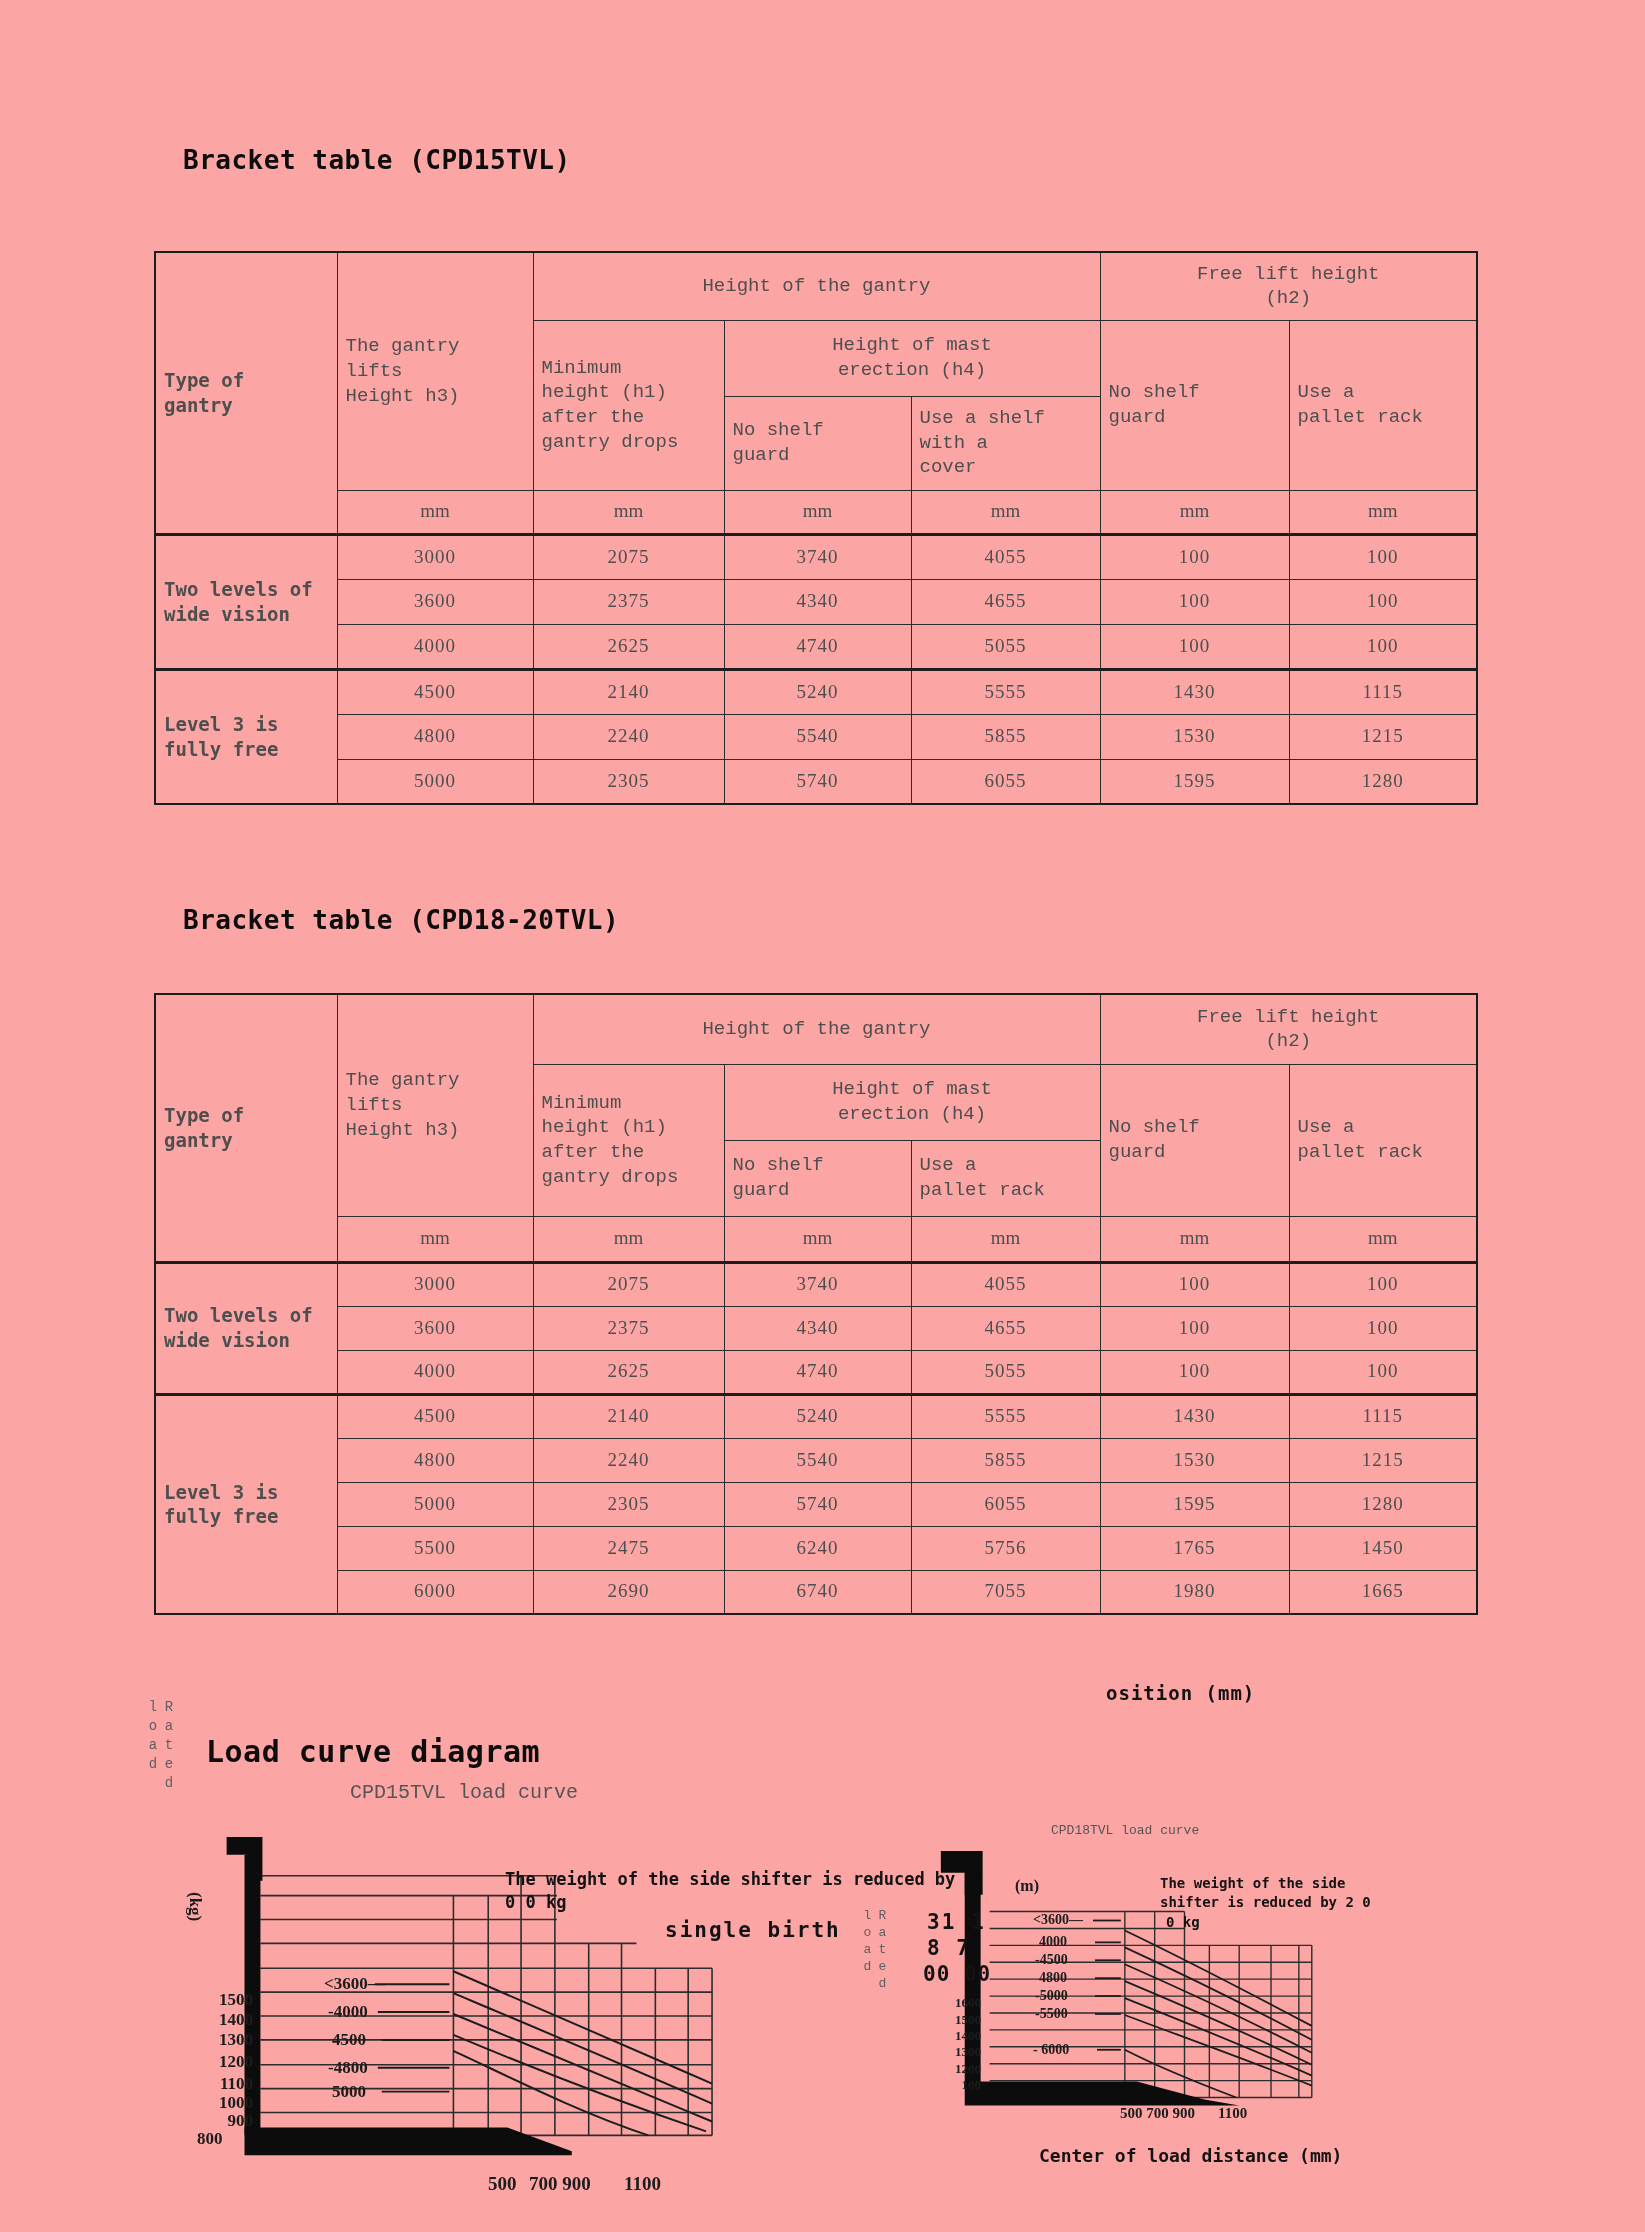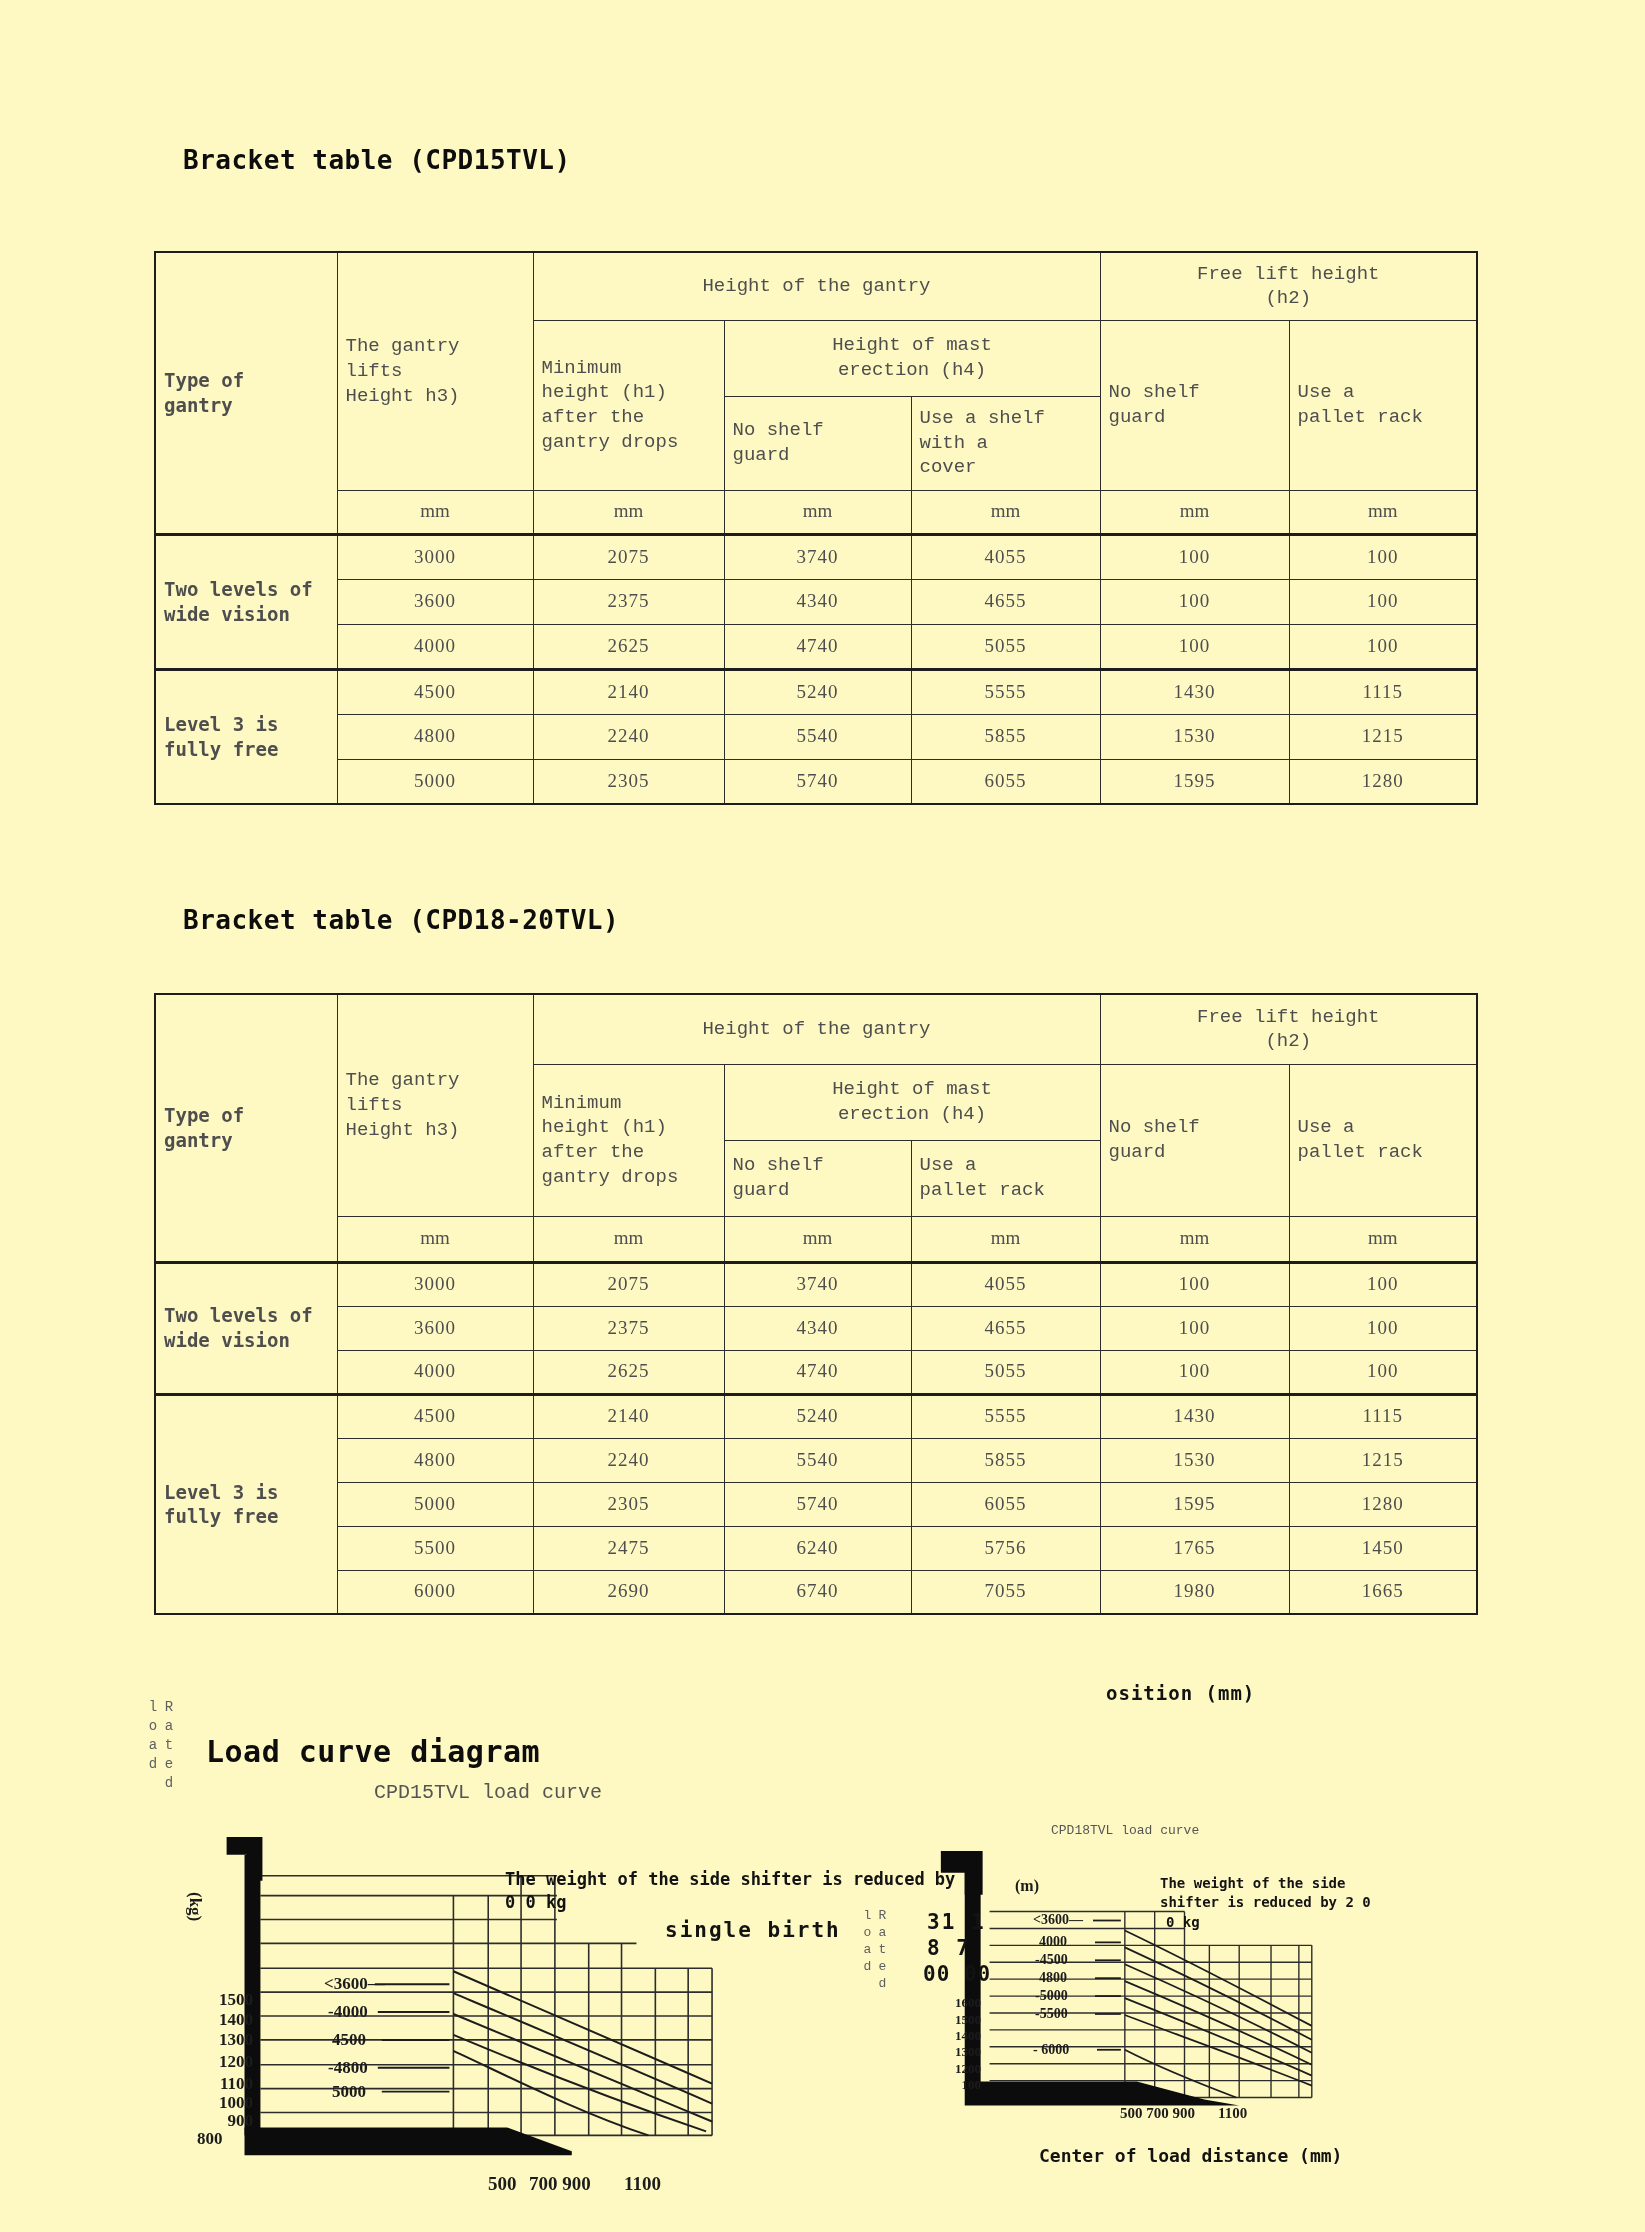--- a/index.html
+++ b/index.html
@@ -1,16 +1,16 @@
 <!DOCTYPE html>
 <html><head>
 <meta charset="utf-8">
 <style>
   html,body{margin:0;padding:0;background:#e8e8e8;}
-  #page{position:relative;width:1646px;height:2233px;background:#fef9c3;overflow:hidden;
+  #page{position:relative;width:1646px;height:2233px;background:#fca5a5;overflow:hidden;
         font-family:"Liberation Mono",monospace;color:#222;}
   .abs{position:absolute;}
   .title{font-family:"DejaVu Sans Mono",monospace;font-weight:bold;font-size:26px;color:#0d0d0d;letter-spacing:0.5px;}
   
   table.spec{border-collapse:collapse;table-layout:fixed;border:2px solid #1d1d1d;}
   table.spec td{border:1px solid #2d2d2d;padding:2px 8px;vertical-align:middle;
                 font-size:19px;line-height:1.3;color:#4e4e4e;overflow:hidden;}
   td.hdr{white-space:pre-line;font-family:"Liberation Mono",monospace;}
   td.ctr{text-align:center;}
   td.grp{font-family:"DejaVu Sans Mono",monospace;font-weight:bold;color:#141414;
@@ -261,21 +261,21 @@
         <td class="num">1980</td>
         <td class="num">1665</td>
       </tr>
     </tbody>
       </table>
   </div>
 
   <div class="abs title" style="left:206px;top:1686px;font-size:30px;margin-top:48px;">Load curve diagram</div>
   <div class="abs clabel" style="left:1106px;top:1682px;font-size:19px;letter-spacing:1px;">osition (mm)</div>
   <div class="abs vup" style="left:145px;top:1699px;font-size:14px;height:149px;">Rated load</div>
-  <div class="abs mgray" style="left:350px;top:1781px;font-size:20px;margin-left:24px;">CPD15TVL load curve</div>
+  <div class="abs mgray" style="left:350px;top:1781px;font-size:20px;">CPD15TVL load curve</div>
   <div class="abs mgray" style="left:1051px;top:1823px;font-size:13px;">CPD18TVL load curve</div>
 
   <svg class="abs" style="left:139px;top:1831px;" width="597" height="378" viewBox="0 0 600 380">
     <g stroke="#2c2c2c" stroke-width="1.6">
       <line x1="122" y1="45" x2="420" y2="45"></line>
       <line x1="122" y1="65" x2="420" y2="65"></line>
       <line x1="122" y1="89" x2="420" y2="89"></line>
       <line x1="122" y1="113" x2="500" y2="113"></line>
       <line x1="122" y1="138" x2="576" y2="138"></line>
       <line x1="122" y1="162" x2="576" y2="162"></line>

